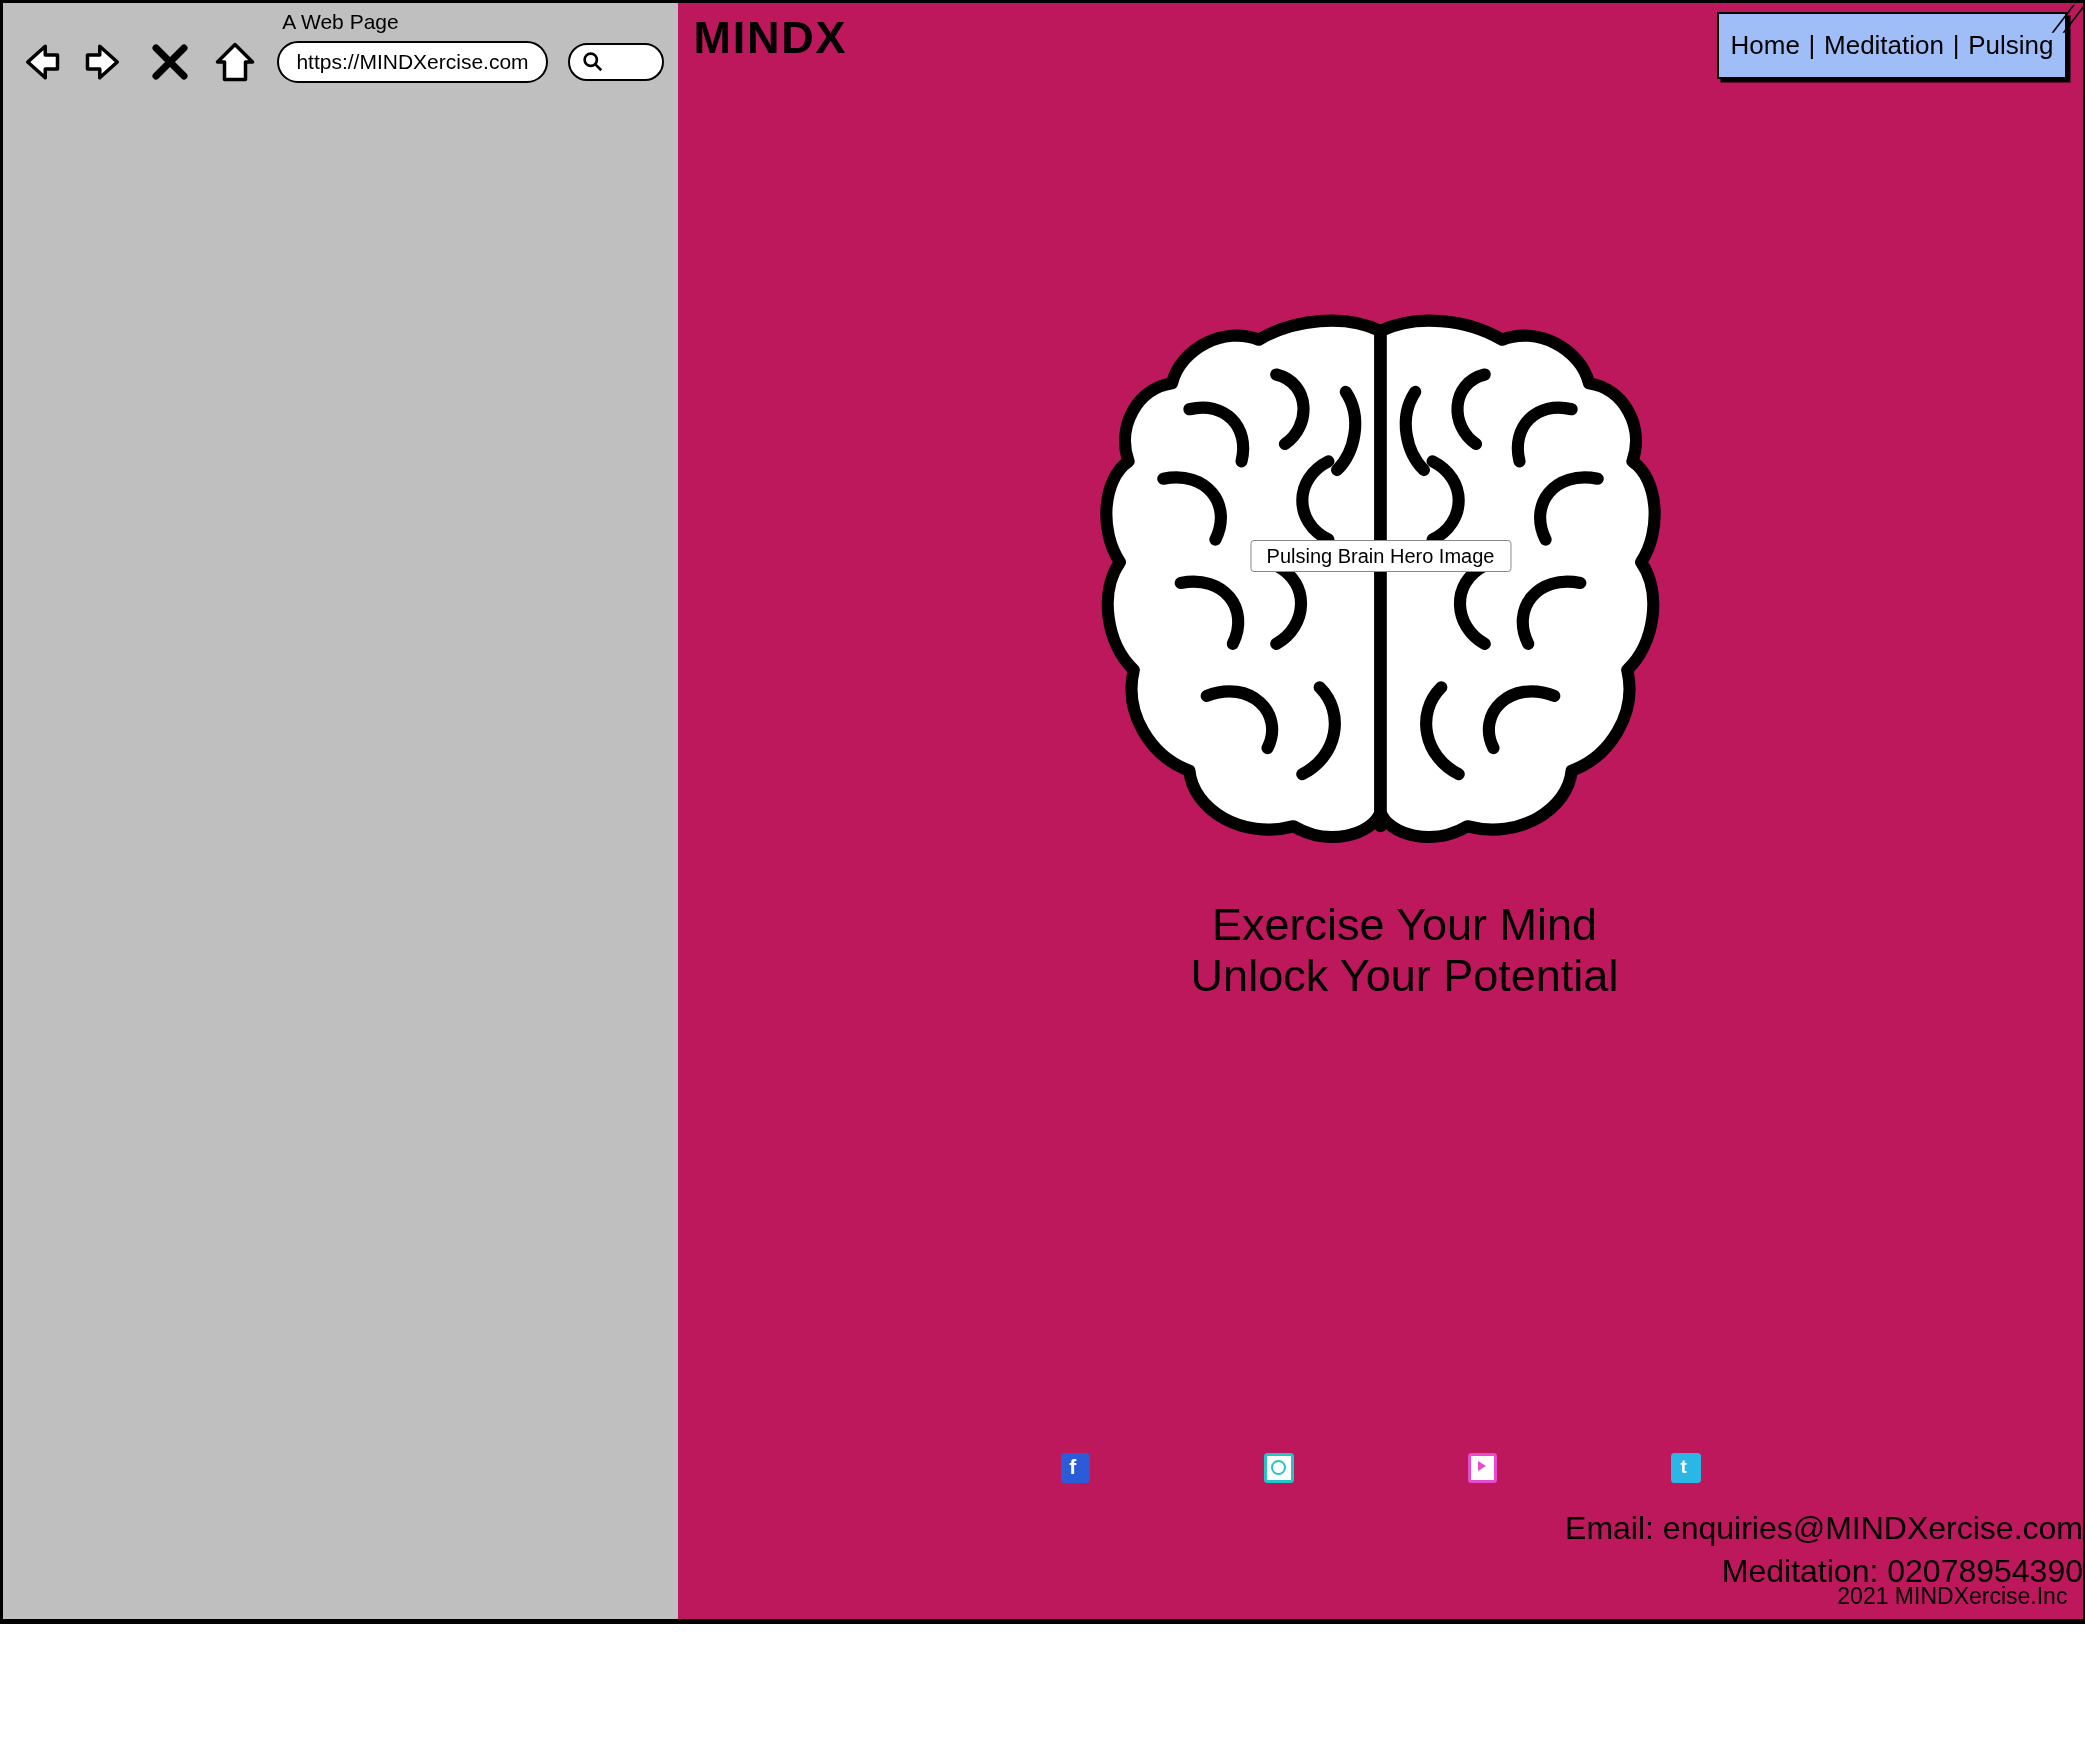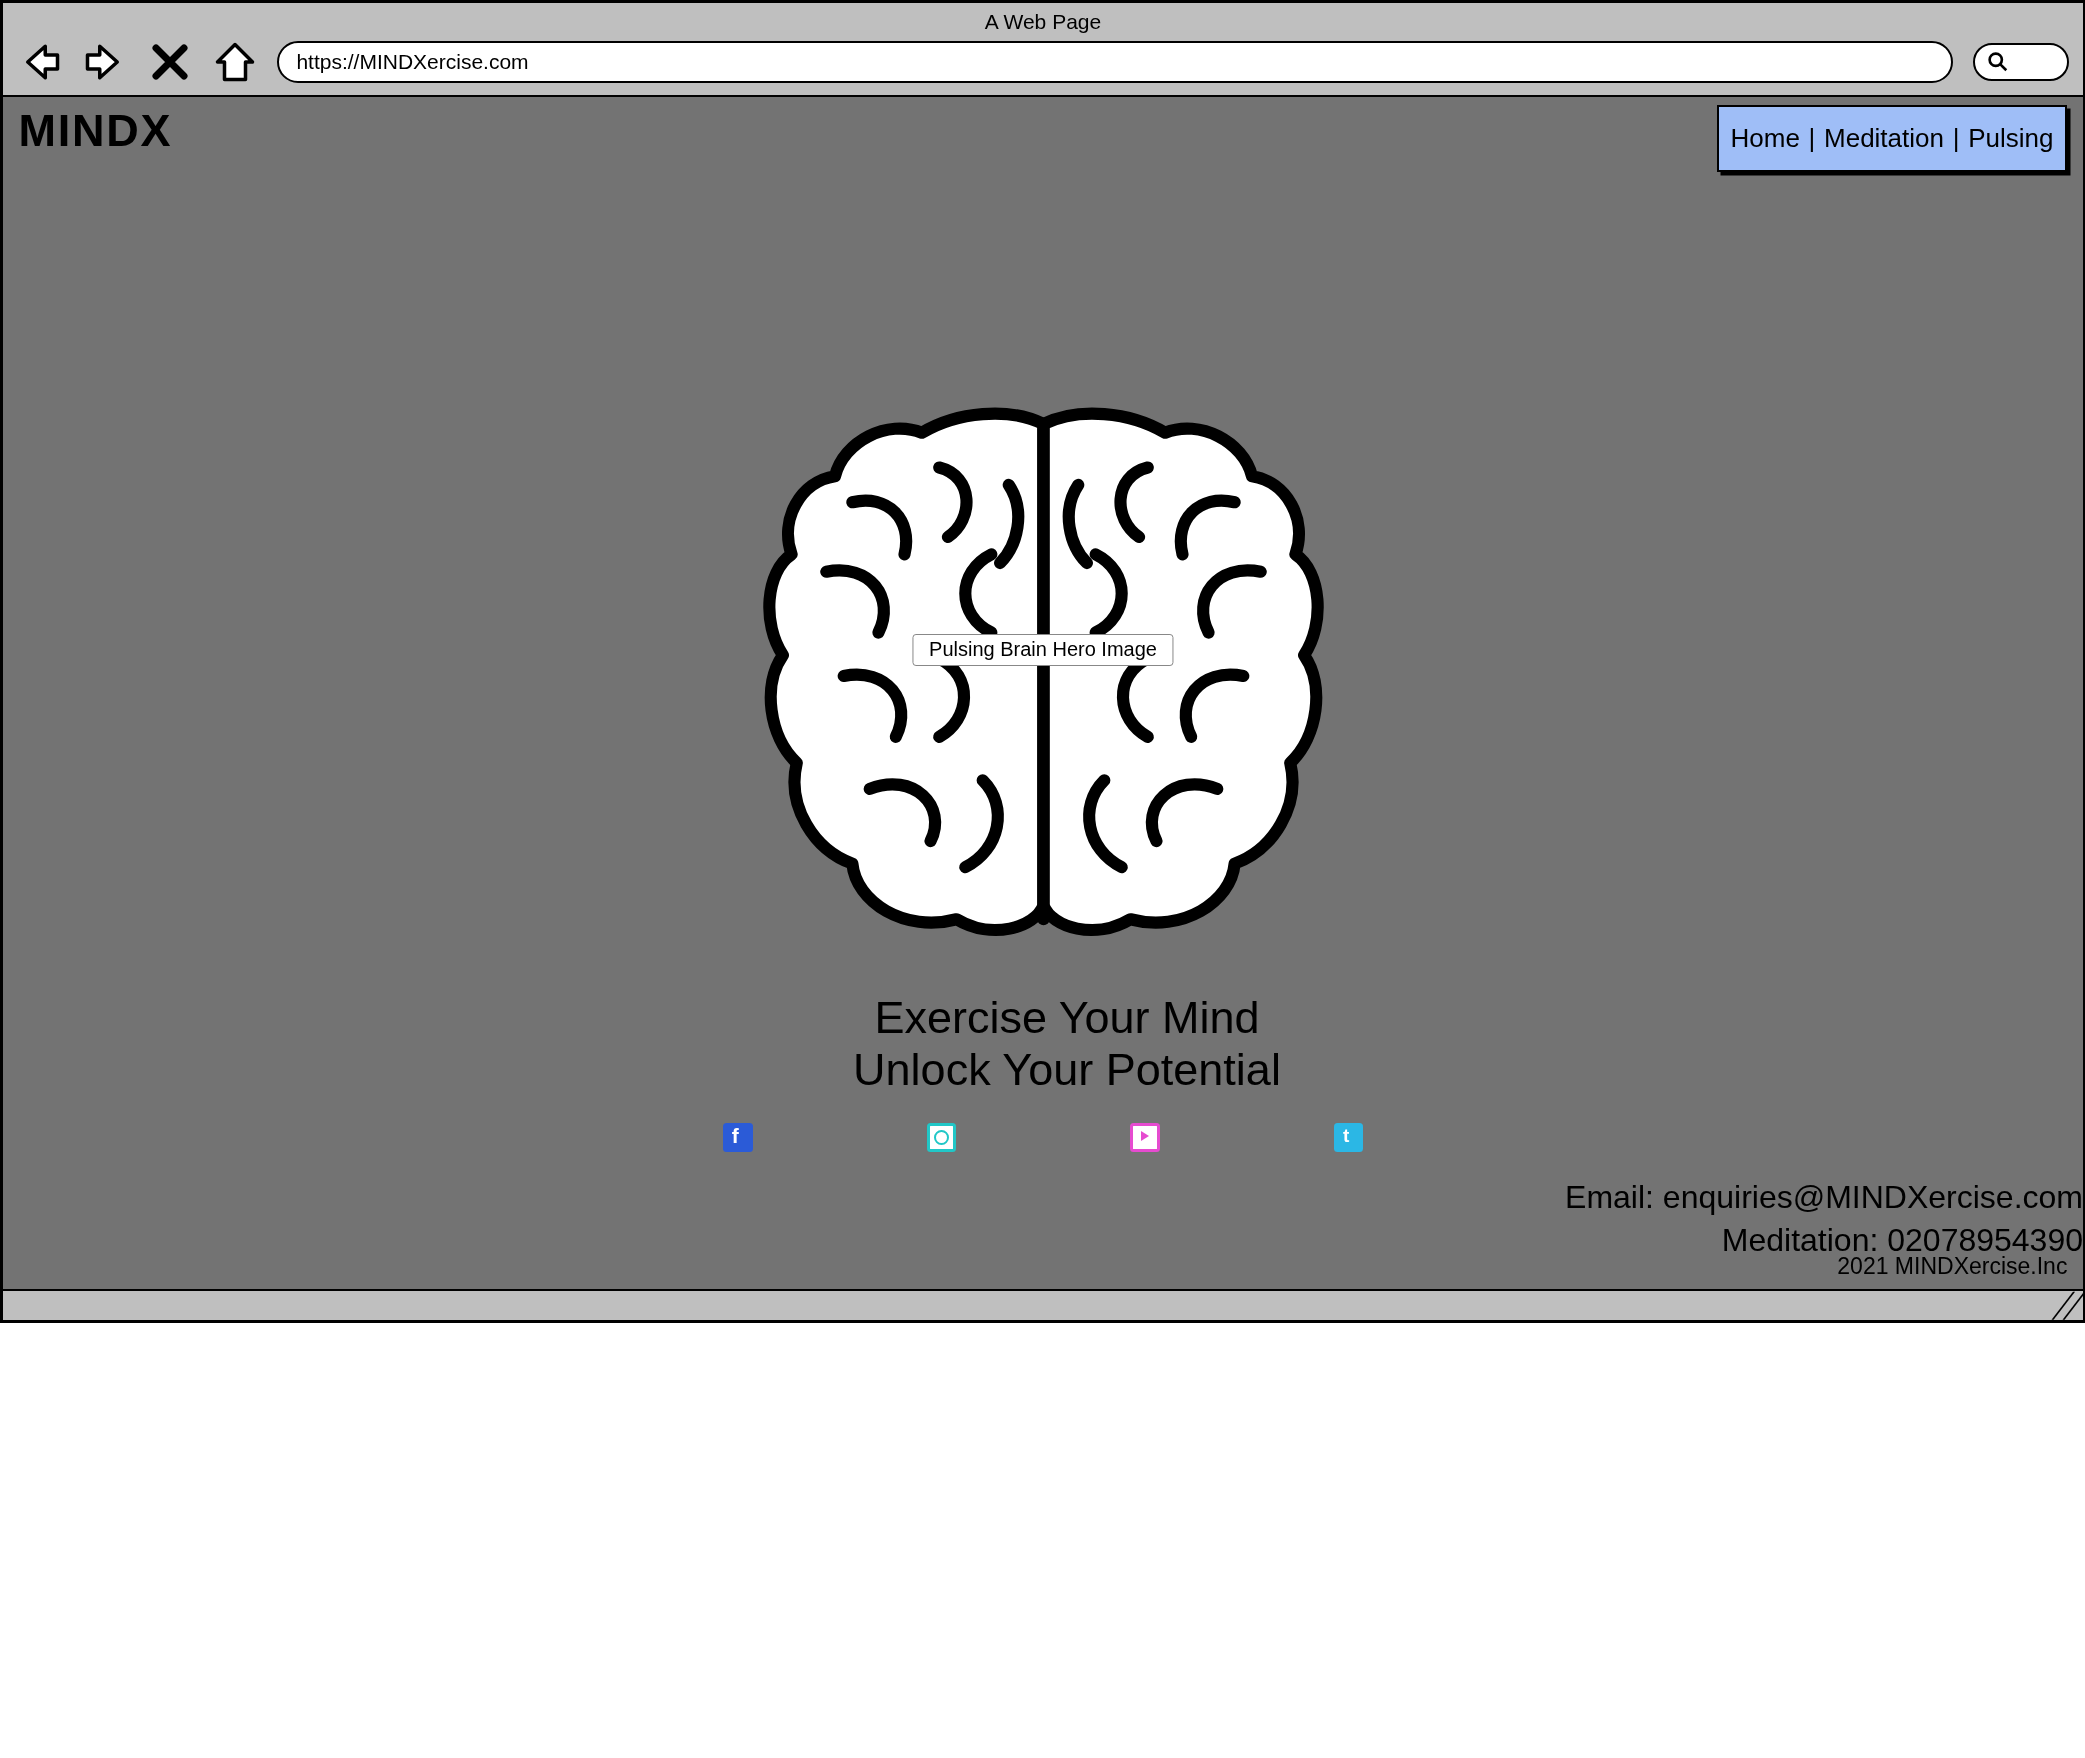--- a/index.html
+++ b/index.html
@@ -1,25 +1,25 @@
 <!DOCTYPE html>
 <html style="font-size:14px"><head>
 <meta charset="utf-8">
 <style>
 * { margin:0; padding:0; box-sizing:border-box; }
 body { font-family:"Comic Sans MS","Segoe UI",sans-serif; background:#fff; }
-.frame { border:3.5px solid #000; width:2086px; height:1323px; display:flex; flex-direction:column; background:#bfbfbf; }
+.frame { border:3.5px solid #000; width:2086px; height:1624px; display:flex; flex-direction:row; background:#bfbfbf; }
 .chrome { background:#bfbfbf; border-bottom:2.6px solid #000; padding:7px 14px 10.4px 14px; }
 .chrome-title { text-align:center; font-size:21px; margin-bottom:5.2px; }
 .chrome-row { display:flex; align-items:center; gap:20px; }
 .nav-btn { width:45px; height:45px; display:flex; align-items:center; justify-content:center; }
 .nav-btn svg { width:42px; height:42px; }
 .addr { flex:1; background:#fff; border:2.6px solid #000; border-radius:24px; height:42px; display:flex; align-items:center; padding:0 17.4px; font-size:21px; }
 .search-pill { width:96px; height:38px; background:#fff; border:2.6px solid #000; border-radius:21px; display:flex; align-items:center; padding-left:12px; }
-.viewport { flex:1; background:#737373; border-bottom:2.6px solid #000; position:relative; display:flex; flex-direction:column; overflow:hidden; }
+.viewport { flex:1; background:#be185d; border-bottom:2.6px solid #000; position:relative; display:flex; flex-direction:column; overflow:hidden; }
 .topbar { display:flex; justify-content:space-between; align-items:flex-start; padding:8.7px 15.6px 0 15.6px; }
 .logo { font-size:45px; font-weight:700; letter-spacing:1.7px; }
 .navlinks { background:#9fbef7; border:2.6px solid #000; box-shadow:3.5px 3.5px 0 #000; padding:16px 12px; font-size:26px; display:flex; gap:8.7px; }
 .navlinks span.sep { }
 .hero { flex:1; display:flex; flex-direction:column; align-items:center; justify-content:flex-end; padding-bottom:17.4px; }
 .brain-wrap { position:relative; margin-top:226px; }
 .brain-wrap svg { width:591px; height:556px; }
 .hero-label { position:absolute; left:50%; top:45%; transform:translate(-50%,-50%); background:#fff; border:1.7px solid #888; border-radius:3.5px; padding:3.5px 15.6px; font-size:20px; white-space:nowrap; }
 .tagline { text-align:center; font-size:45px; line-height:1.15; margin-top:35px;margin-left:48px; }
 .footer { margin-top:auto; width:100%; padding:26px 0 8.7px 0; }

